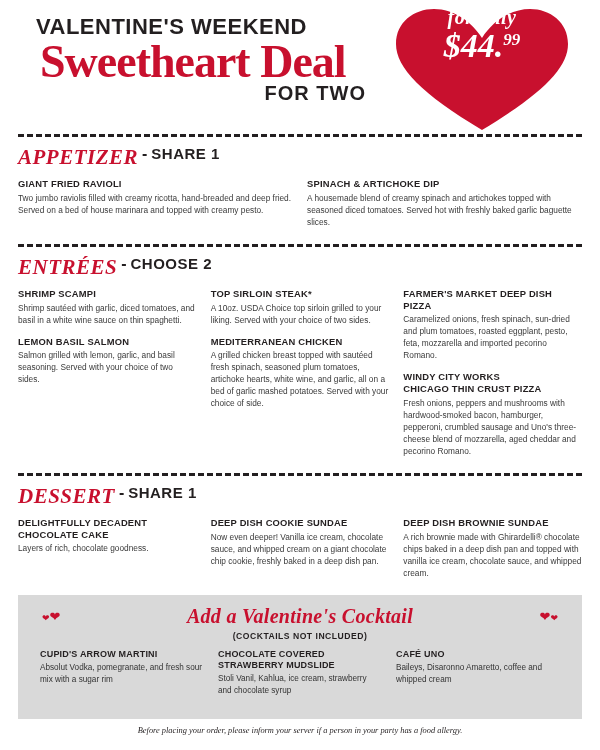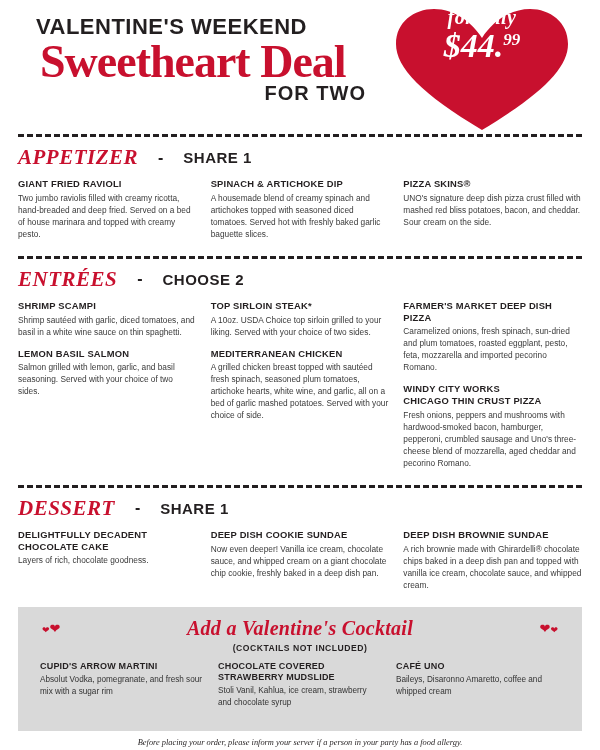--- a/index.html
+++ b/index.html
@@ -96,22 +96,22 @@
   .dashed {
     border: 0;
     border-top: 3px dashed #231f20;
     margin: 6px 0 8px 0;
     width: 100%;
   }
 
   
   .sec-head {
     display: flex;
-    align-items: center;
-    gap: 20px;
+    align-items: flex-start;
+    gap: 4px;
     margin: 6px 0 8px 0;
   }
   .sec-name {
     font-family: "Liberation Serif", serif;
     font-style: italic;
     font-weight: bold;
     font-size: 21px;
     color: #c8102e;
     letter-spacing: 0.5px;
   }
@@ -225,26 +225,20 @@
           <div class="item-name">GIANT FRIED RAVIOLI</div>
           <div class="item-desc">Two jumbo raviolis filled with creamy ricotta, hand-breaded and deep fried. Served on a bed of house marinara and topped with creamy pesto.</div>
         </div>
       </div>
       <div class="col">
         <div class="item">
           <div class="item-name">SPINACH &amp; ARTICHOKE DIP</div>
           <div class="item-desc">A housemade blend of creamy spinach and artichokes topped with seasoned diced tomatoes. Served hot with freshly baked garlic baguette slices.</div>
         </div>
       </div>
-      <div class="col">
-        <div class="item">
-          <div class="item-name">PIZZA SKINS®</div>
-          <div class="item-desc">UNO's signature deep dish pizza crust filled with mashed red bliss potatoes, bacon, and cheddar. Sour cream on the side.</div>
-        </div>
-      </div>
     </div>
   </div>
 
   <hr class="dashed">
 
   <div class="section">
     <div class="sec-head">
       <span class="sec-name">ENTRÉES</span>
       <span class="sec-dash">-</span>
       <span class="sec-sub">CHOOSE 2</span>

